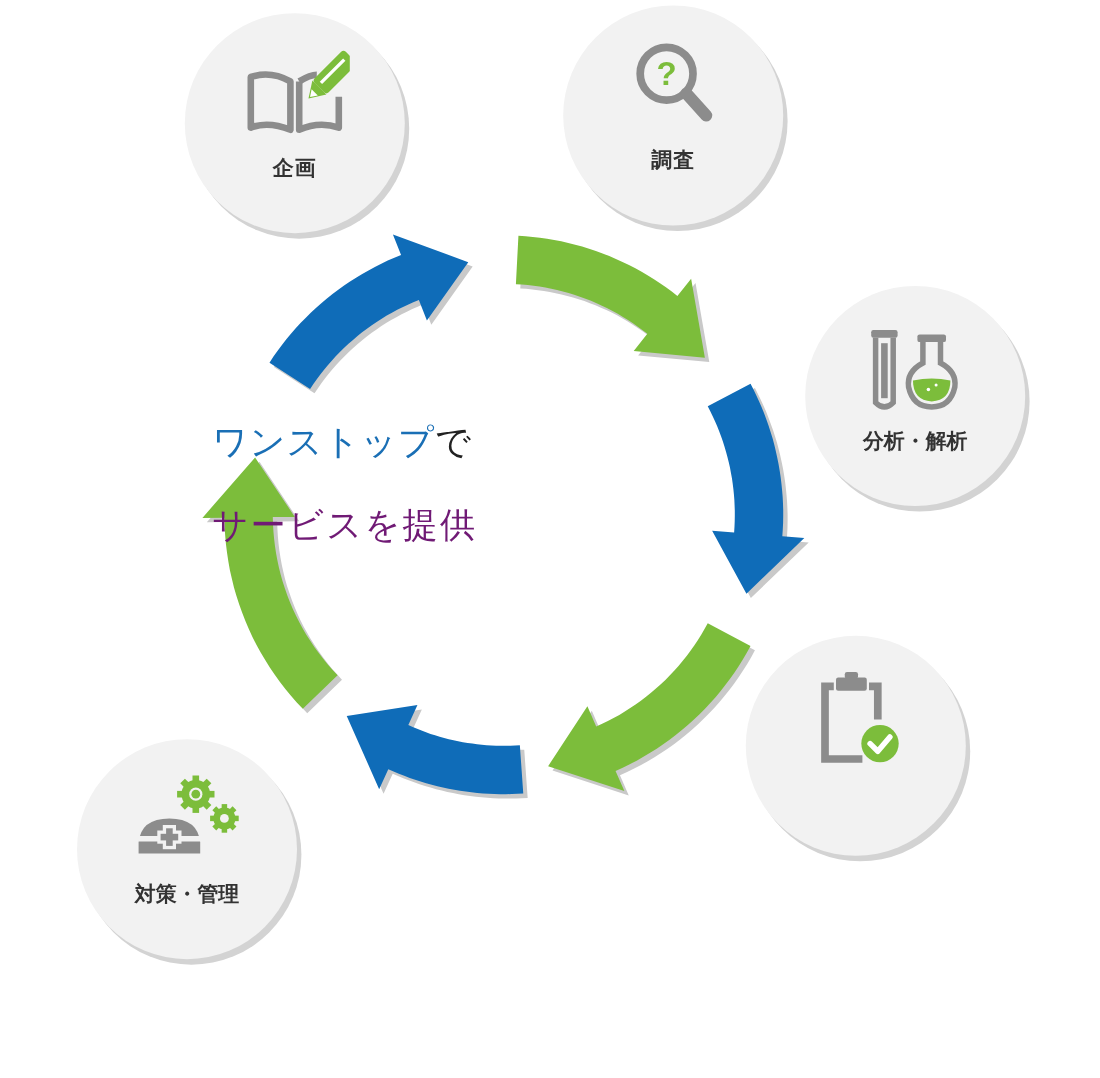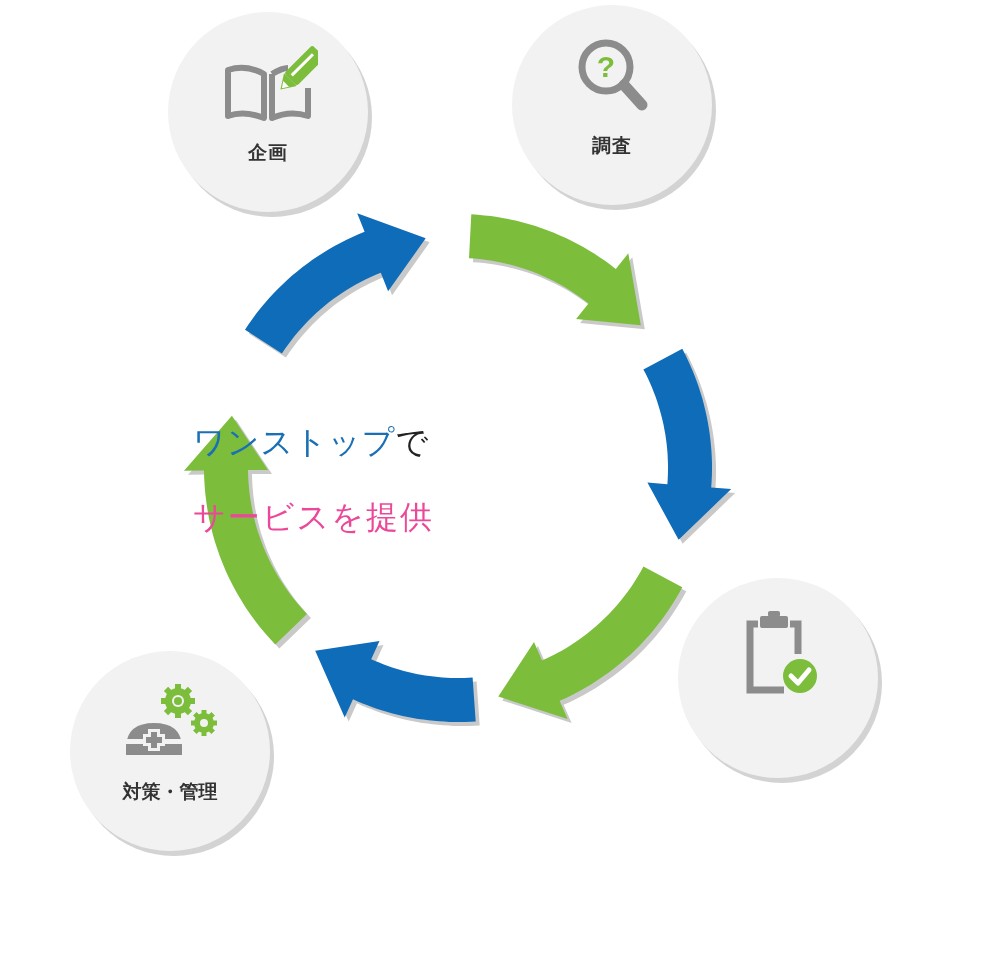--- a/index.html
+++ b/index.html
@@ -6,23 +6,23 @@
   body { width: 1000px; height: 980px; position: relative; overflow: hidden;
          font-family: "DejaVu Sans", "Liberation Sans", sans-serif; }
   #stage { position: absolute; left: 0; top: 0; width: 1000px; height: 980px; }
   .node { position: absolute; width: 200px; height: 200px; border-radius: 50%;
           background: #f2f2f2; box-shadow: 4px 5px 0 0 #d3d3d3; }
   .node .icon { position: absolute; left: 50%; top: 28px; width: 100px; height: 90px; margin-left: -50px; }
   .node .label { position: absolute; left: 0; right: 0; top: 128px; text-align: center;
                  font-size: 19px; font-weight: bold; color: #333333; letter-spacing: 1px; }
   .node.wide .label { letter-spacing: 0; }
   .center-text { position: absolute; left: 193px; top: 378px; width: 300px; }
-  .center-text .line1 { font-size: 32px; line-height: 48px; color: #222; letter-spacing: 1px; margin-top: 40px; }
+  .center-text .line1 { font-size: 32px; line-height: 48px; color: #222; letter-spacing: 1px; }
   .center-text .line1 .accent { color: #1a6fb5; }
-  .center-text .line2 { margin-top: 27px; font-size: 32px; line-height: 48px; color: #ec4899; letter-spacing: 2px; }
+  .center-text .line2 { margin-top: 27px; font-size: 32px; line-height: 48px; color: #701a75; letter-spacing: 2px; }
   svg.arrows { position: absolute; left: 0; top: 0; }
 </style>
 </head>
 <body>
 
 <div id="stage">
 
   <svg class="arrows" width="1000" height="980" viewBox="0 0 1000 980">
     <g id="arrow-group">
         <path d="M245.0 329.7 L248.6 324.2 L252.4 318.9 L256.3 313.6 L260.3 308.5 L264.5 303.5 L268.8 298.5 L273.2 293.7 L277.8 289.0 L282.5 284.4 L287.2 280.0 L292.1 275.6 L297.2 271.4 L302.3 267.3 L307.5 263.4 L312.8 259.6 L318.2 255.9 L323.7 252.4 L329.3 249.0 L335.0 245.8 L340.8 242.7 L346.6 239.7 L352.5 236.9 L358.5 234.3 L364.6 231.8 L357.2 213.2 L425.7 238.3 L388.1 291.3 L380.8 272.7 L375.7 274.8 L370.8 277.0 L365.9 279.3 L361.1 281.7 L356.3 284.3 L351.6 286.9 L347.0 289.7 L342.4 292.7 L338.0 295.7 L333.6 298.8 L329.2 302.1 L325.0 305.5 L320.9 309.0 L316.8 312.5 L312.9 316.2 L309.0 320.0 L305.2 323.9 L301.6 327.9 L298.0 332.0 L294.6 336.1 L291.2 340.4 L288.0 344.7 L284.9 349.1 L281.9 353.6 Z" fill="#c9c9c9" transform="translate(4,4)"></path>
@@ -66,36 +66,51 @@
     <div class="icon">
       <svg width="100" height="90" viewBox="0 0 100 90">
         <circle cx="44" cy="34" r="24" fill="none" stroke="#8c8c8c" stroke-width="7"></circle>
         <line x1="62" y1="52" x2="80" y2="72" stroke="#8c8c8c" stroke-width="11" stroke-linecap="round"></line>
         <text x="44" y="44" text-anchor="middle" font-family="Liberation Sans, sans-serif" font-size="30" font-weight="bold" fill="#7cbd3b">?</text>
       </svg>
     </div>
     <div class="label">調査</div>
   </div>
 
+  <div class="node wide" style="left:732px; top:260px;">
+    <div class="icon">
+      <svg width="100" height="90" viewBox="0 0 100 90">
+        <rect x="10" y="12" width="24" height="7" rx="2" fill="#8c8c8c"></rect>
+        <path d="M14 19 L14 78 Q22 86 30 78 L30 19" fill="none" stroke="#8c8c8c" stroke-width="5"></path>
+        <rect x="19" y="24" width="6" height="50" fill="#8c8c8c"></rect>
+        <rect x="52" y="16" width="26" height="7" rx="2" fill="#8c8c8c"></rect>
+        <path d="M57 23 L57 42 Q42 50 44 64 Q48 82 65 82 Q82 82 86 64 Q88 50 73 42 L73 23" fill="none" stroke="#8c8c8c" stroke-width="5"></path>
+        <path d="M48 58 Q65 54 82 58 Q82 76 65 77 Q48 76 48 58 Z" fill="#7cbd3b"></path>
+        <circle cx="62" cy="66" r="1.6" fill="#ffffff"></circle>
+        <circle cx="69" cy="62" r="1.4" fill="#ffffff"></circle>
+      </svg>
+    </div>
+    <div class="label">分析・解析</div>
+  </div>
 
   <div class="node wide" style="left:678px; top:578px;">
     <div class="icon">
       <svg width="100" height="90" viewBox="0 0 100 90">
         <path d="M30 18 L22 18 L22 84 L56 84" fill="none" stroke="#8c8c8c" stroke-width="7"></path>
         <path d="M62 18 L70 18 L70 48" fill="none" stroke="#8c8c8c" stroke-width="7"></path>
         <rect x="32" y="10" width="28" height="12" rx="2" fill="#8c8c8c"></rect>
         <rect x="40" y="5" width="12" height="6" rx="2" fill="#8c8c8c"></rect>
         <circle cx="72" cy="70" r="17" fill="#7cbd3b"></circle>
         <path d="M63 70 L70 77 L81 64" fill="none" stroke="#ffffff" stroke-width="5" stroke-linecap="round" stroke-linejoin="round"></path>
       </svg>
     </div>
   </div>
 
 
-  <div class="node wide" style="left:70px; top:651px;">
+  <div class="node wide" style="left:70px; top:672px;">
     <div class="icon">
       <svg width="100" height="90" viewBox="0 0 100 90">
         <g transform="translate(58,22)">
           <circle r="13" fill="#7cbd3b"></circle>
           <g fill="#7cbd3b">
             <rect x="-3" y="-17" width="6" height="6"></rect>
               <rect x="-3" y="11" width="6" height="6"></rect>
             <rect x="-17" y="-3" width="6" height="6"></rect>
               <rect x="11" y="-3" width="6" height="6"></rect>
             <rect x="-3" y="-17" width="6" height="6" transform="rotate(45)"></rect>

